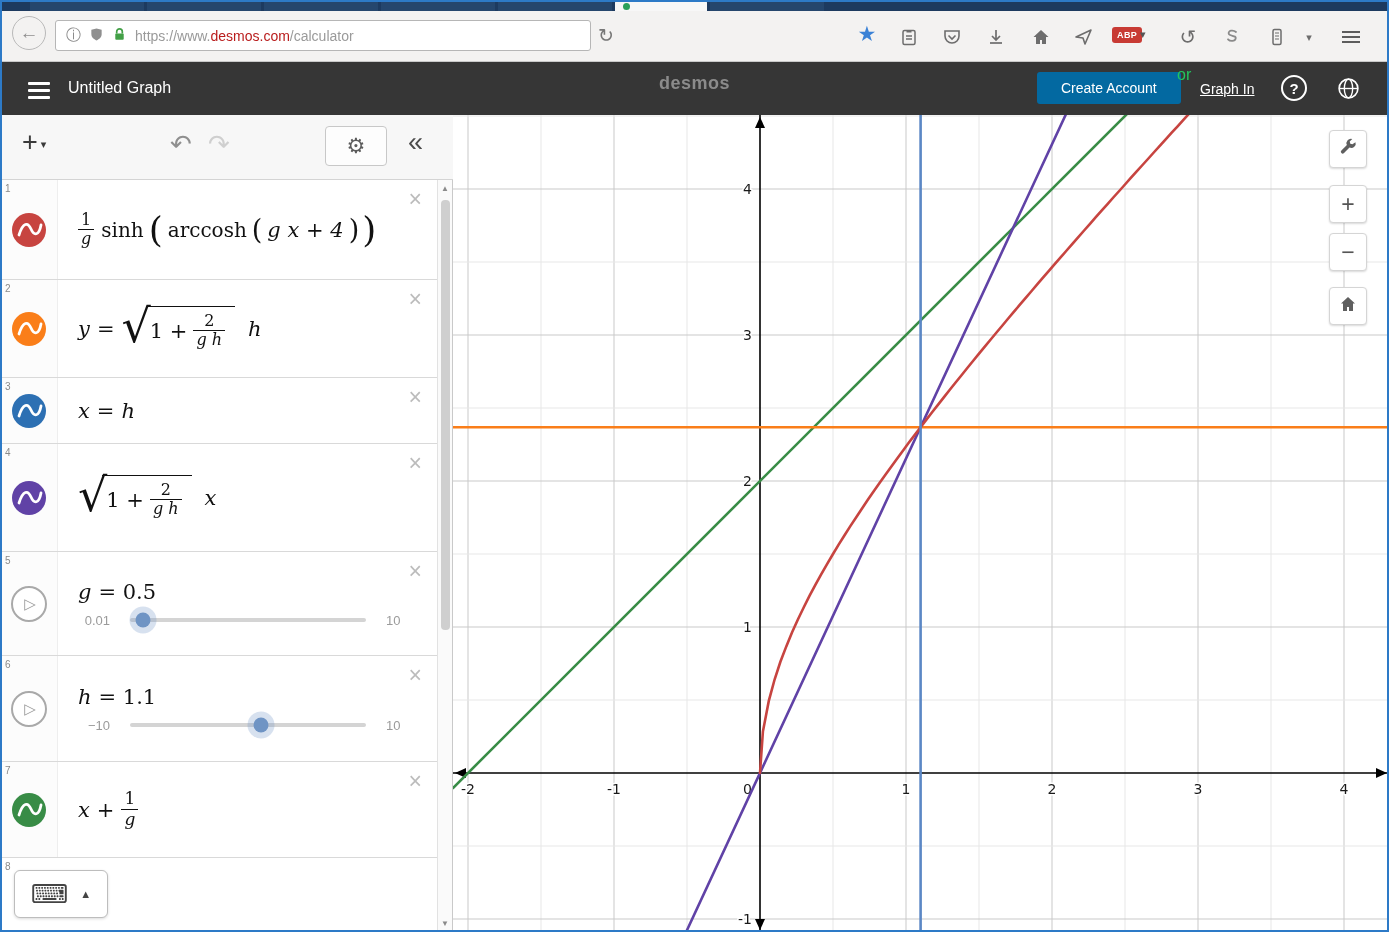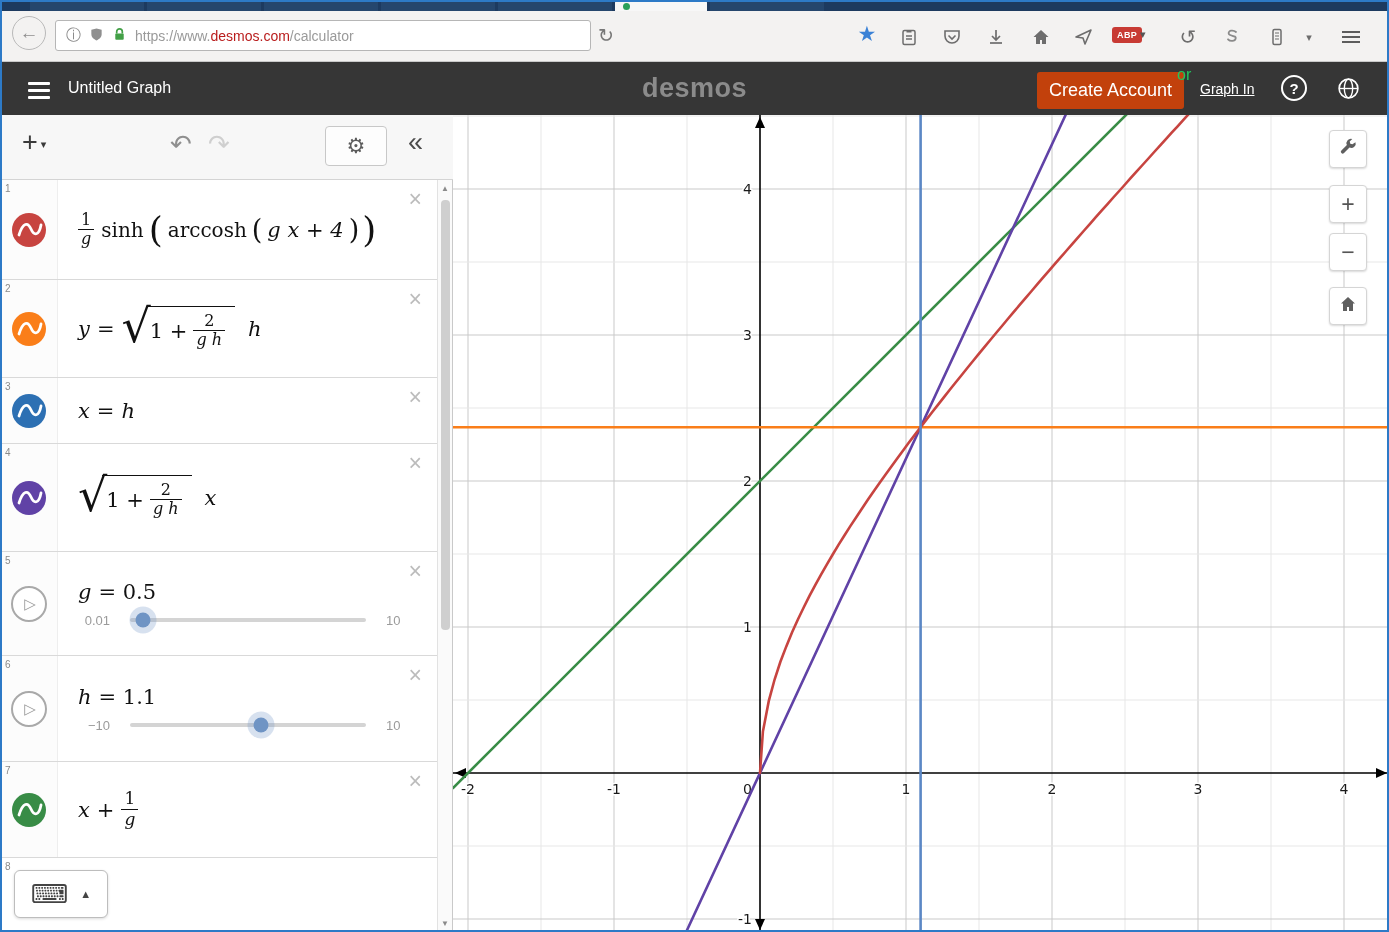--- a/index.html
+++ b/index.html
@@ -28,22 +28,22 @@
   #star-icon{color:#3b82d6;font-size:21px;top:12px}
   #abp-badge{position:absolute;left:1112px;top:16px;background:#c83b34;color:#fff;font-size:9px;font-weight:bold;letter-spacing:.4px;padding:3px 5px;border-radius:3px}
   #abp-caret{position:absolute;left:1140px;top:17px;color:#555;font-size:11px}
   .menu-bars span{display:block;width:18px;height:2px;background:#5d5d5d;margin:3px 0}
 
   
   #dheader{left:0;top:62px;width:1389px;height:53px;background:#363636;z-index:5}
   #dheader .dbars span{display:block;width:22px;height:3px;background:#fff;margin:4px 0;border-radius:1px}
   #dmenu{position:absolute;left:28px;top:16px}
   #gtitle{position:absolute;left:68px;top:17px;color:#fff;font-size:16px}
-  #dlogo{position:absolute;left:50%;top:11px;transform:translateX(-50%);color:#8b8b8b;font-size:27px;font-weight:bold;letter-spacing:.5px}
-  #create-btn{position:absolute;left:1037px;top:10px;background:#c2410c;color:#fff;font-size:18px;border:none;border-radius:3px;padding:8px 12px}
+  #dlogo{position:absolute;left:50%;top:11px;transform:translateX(-50%);color:#8b8b8b;font-size:18px;font-weight:bold;letter-spacing:.5px}
+  #create-btn{position:absolute;left:1037px;top:10px;background:#0369a1;color:#fff;font-size:14px;border:none;border-radius:3px;padding:8px 24px}
   #or-lbl{position:absolute;left:1177px;top:4px;color:#22c55e;font-size:16px}
   #signin-lnk{position:absolute;left:1200px;top:19px;color:#fff;font-size:14px;text-decoration:underline}
   #help-btn{position:absolute;left:1281px;top:13px;width:26px;height:26px;border:2px solid #fff;border-radius:50%;color:#fff;font-size:15px;font-weight:bold;display:flex;align-items:center;justify-content:center}
   #globe-btn{position:absolute;left:1336px;top:14px}
 
   
   #sidebar{left:0;top:115px;width:453px;height:817px;background:#fff;border-right:1px solid #c9c9c9;z-index:4}
   #expr-toolbar{position:absolute;left:0;top:0;width:453px;height:65px;background:#f7f7f7;border-bottom:1px solid #d4d4d4}
   #add-btn{position:absolute;left:22px;top:12px;font-size:27px;color:#3a3a3a;display:flex;align-items:flex-end}
   #add-btn .caret{font-size:11px;color:#3a3a3a;margin:0 0 7px 3px}

